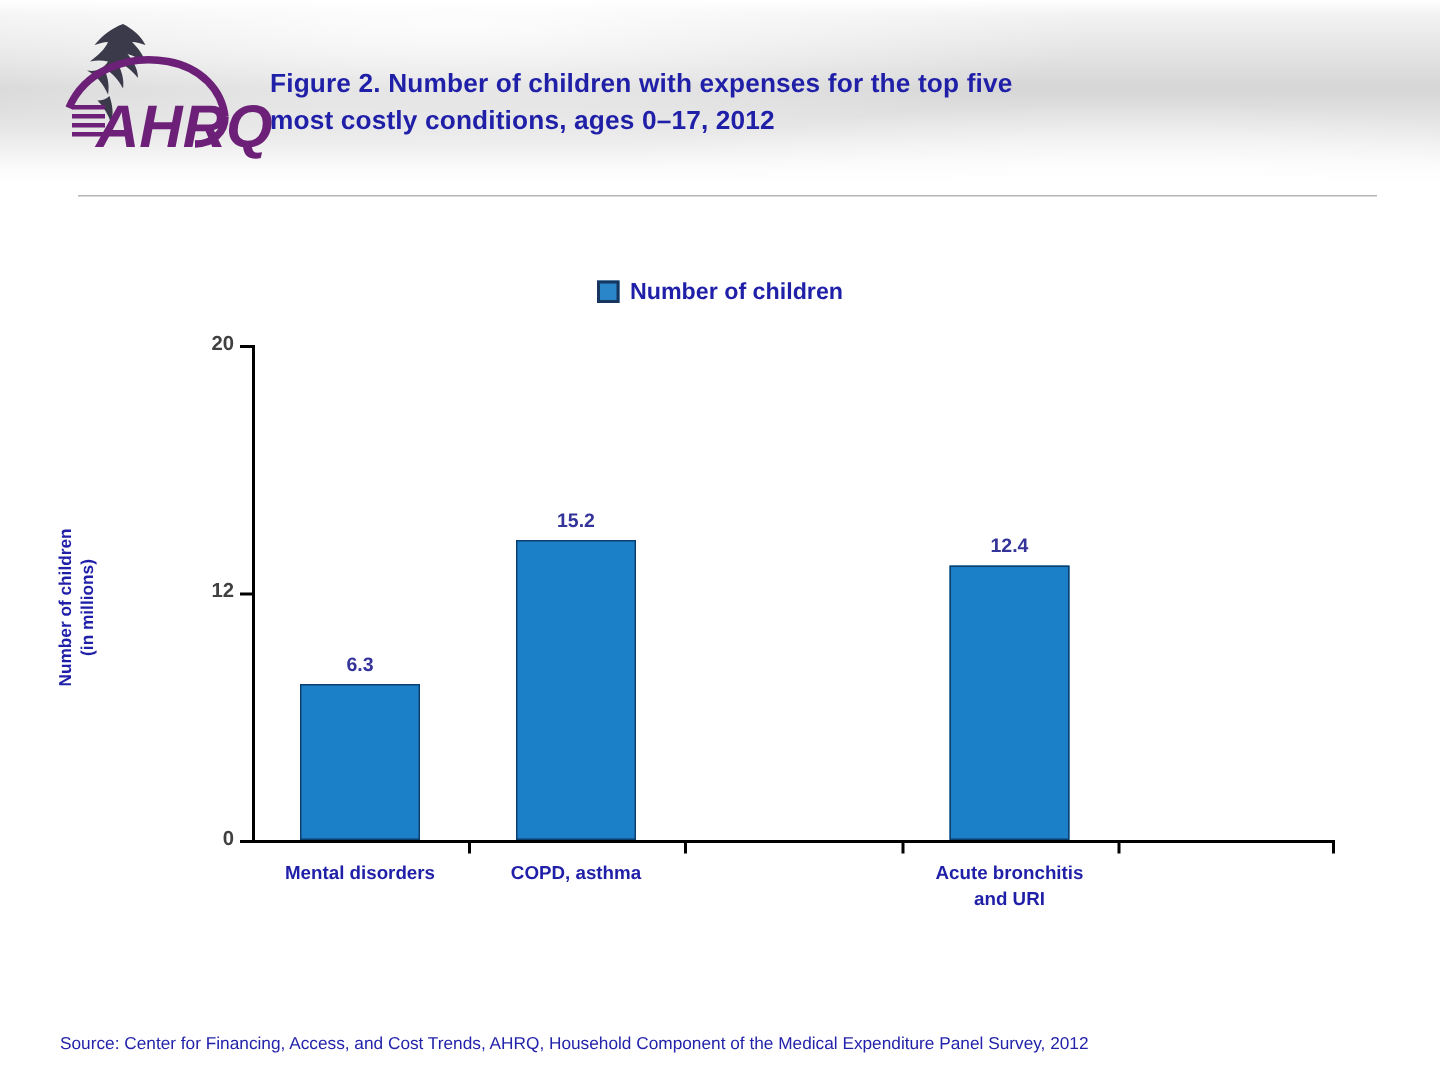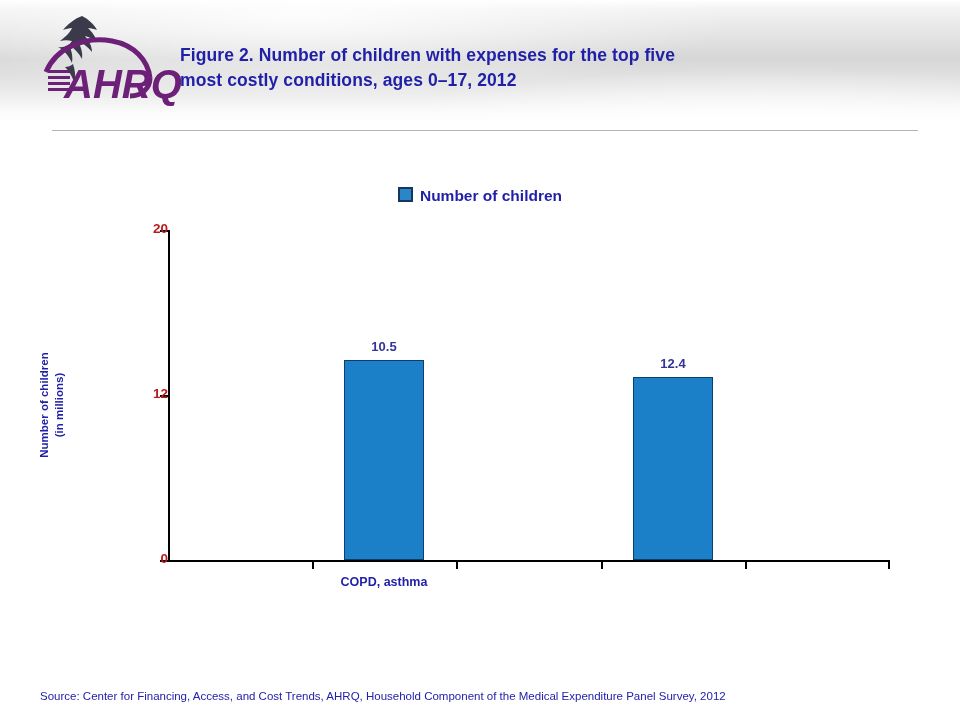--- a/index.html
+++ b/index.html
@@ -134,24 +134,25 @@
   }
   .y-tick {
     position: absolute;
     left: -8px;
     width: 8px; height: 2px;
     background: #000000;
   }
   .y-tick-label {
     position: absolute;
     right: 100%;
+    margin-right: 12px;
     top: -9px;
     font-size: 13.5px;
     font-weight: bold;
-    color: #b91c1c;
+    color: #404040;
     white-space: nowrap;
   }
   .y-tick-wrap { position: absolute; left: 0; }
 
   .x-tick {
     position: absolute;
     top: 330px;
     width: 2px; height: 9px;
     background: #000000;
   }
@@ -266,32 +267,43 @@
       <div class="y-tick"></div>
       <div class="y-tick-label">20</div>
     </div>
 
     <div class="x-tick" style="left:144px;"></div>
     <div class="x-tick" style="left:288px;"></div>
     <div class="x-tick" style="left:433px;"></div>
     <div class="x-tick" style="left:577px;"></div>
     <div class="x-tick" style="left:720px;"></div>
 
+    <div class="bar-group" style="left:0px;width:144px;">
+      <div class="bar" style="height:104px;"></div>
+      <div class="bar-value" style="bottom:110px;">6.3</div>
+      <div class="cat-label">
+        <div>Mental disorders</div>
+      </div>
+    </div>
 
     <div class="bar-group" style="left:144px;width:144px;">
       <div class="bar" style="height:200px;"></div>
-      <div class="bar-value" style="bottom:206px;">10.5</div>
+      <div class="bar-value" style="bottom:206px;">15.2</div>
       <div class="cat-label">
         <div>COPD, asthma</div>
       </div>
     </div>
 
 
     <div class="bar-group" style="left:433px;width:144px;">
       <div class="bar" style="height:183px;"></div>
       <div class="bar-value" style="bottom:189px;">12.4</div>
+      <div class="cat-label">
+        <div>Acute bronchitis</div>
+        <div>and URI</div>
+      </div>
     </div>
 
 
   </div>
 </div>
 
 <div id="source-note">Source: Center for Financing, Access, and Cost Trends, AHRQ, Household Component of the Medical Expenditure Panel Survey,  2012</div>
 
 </body></html>

